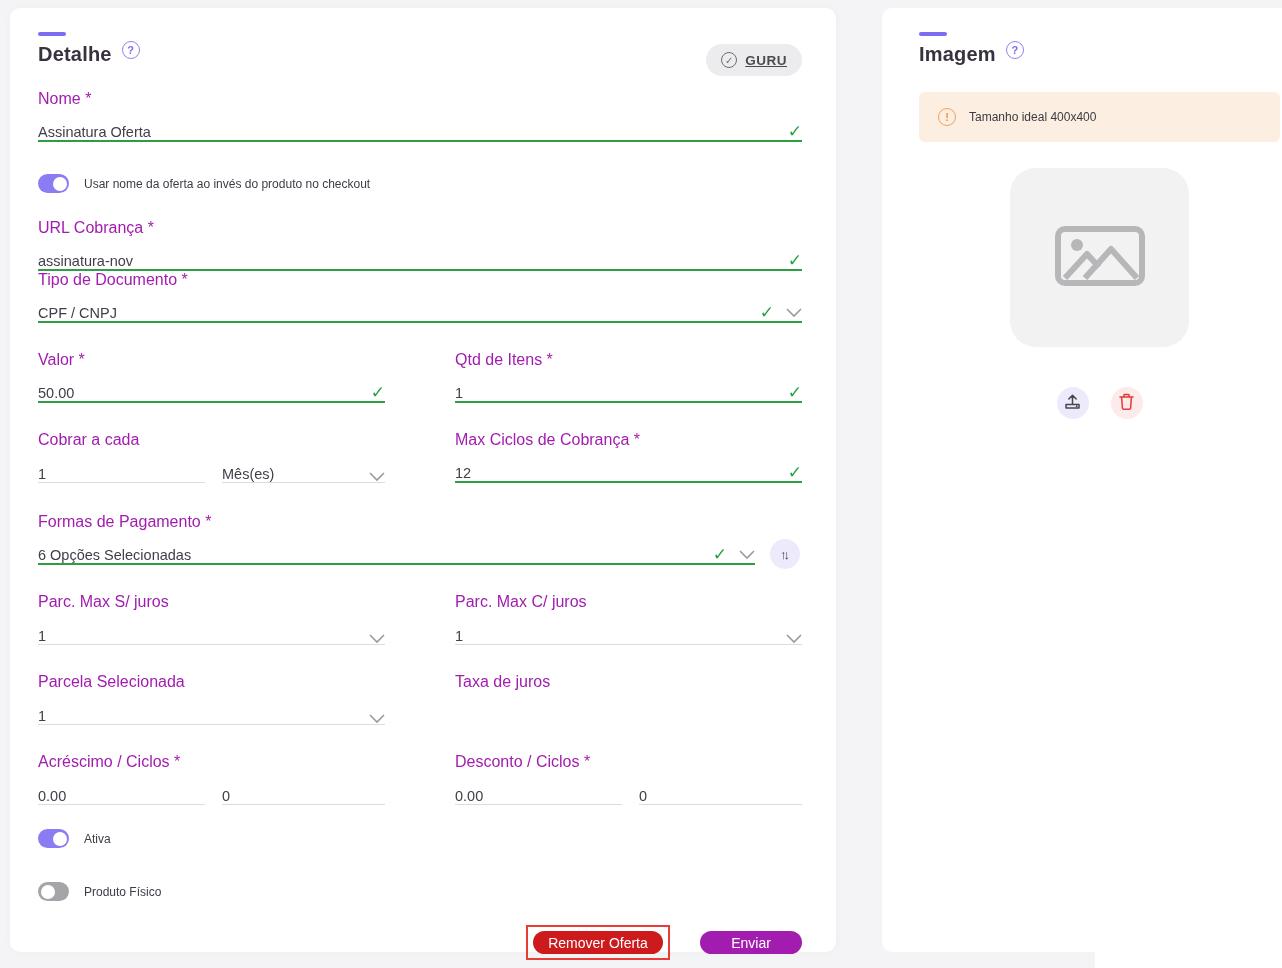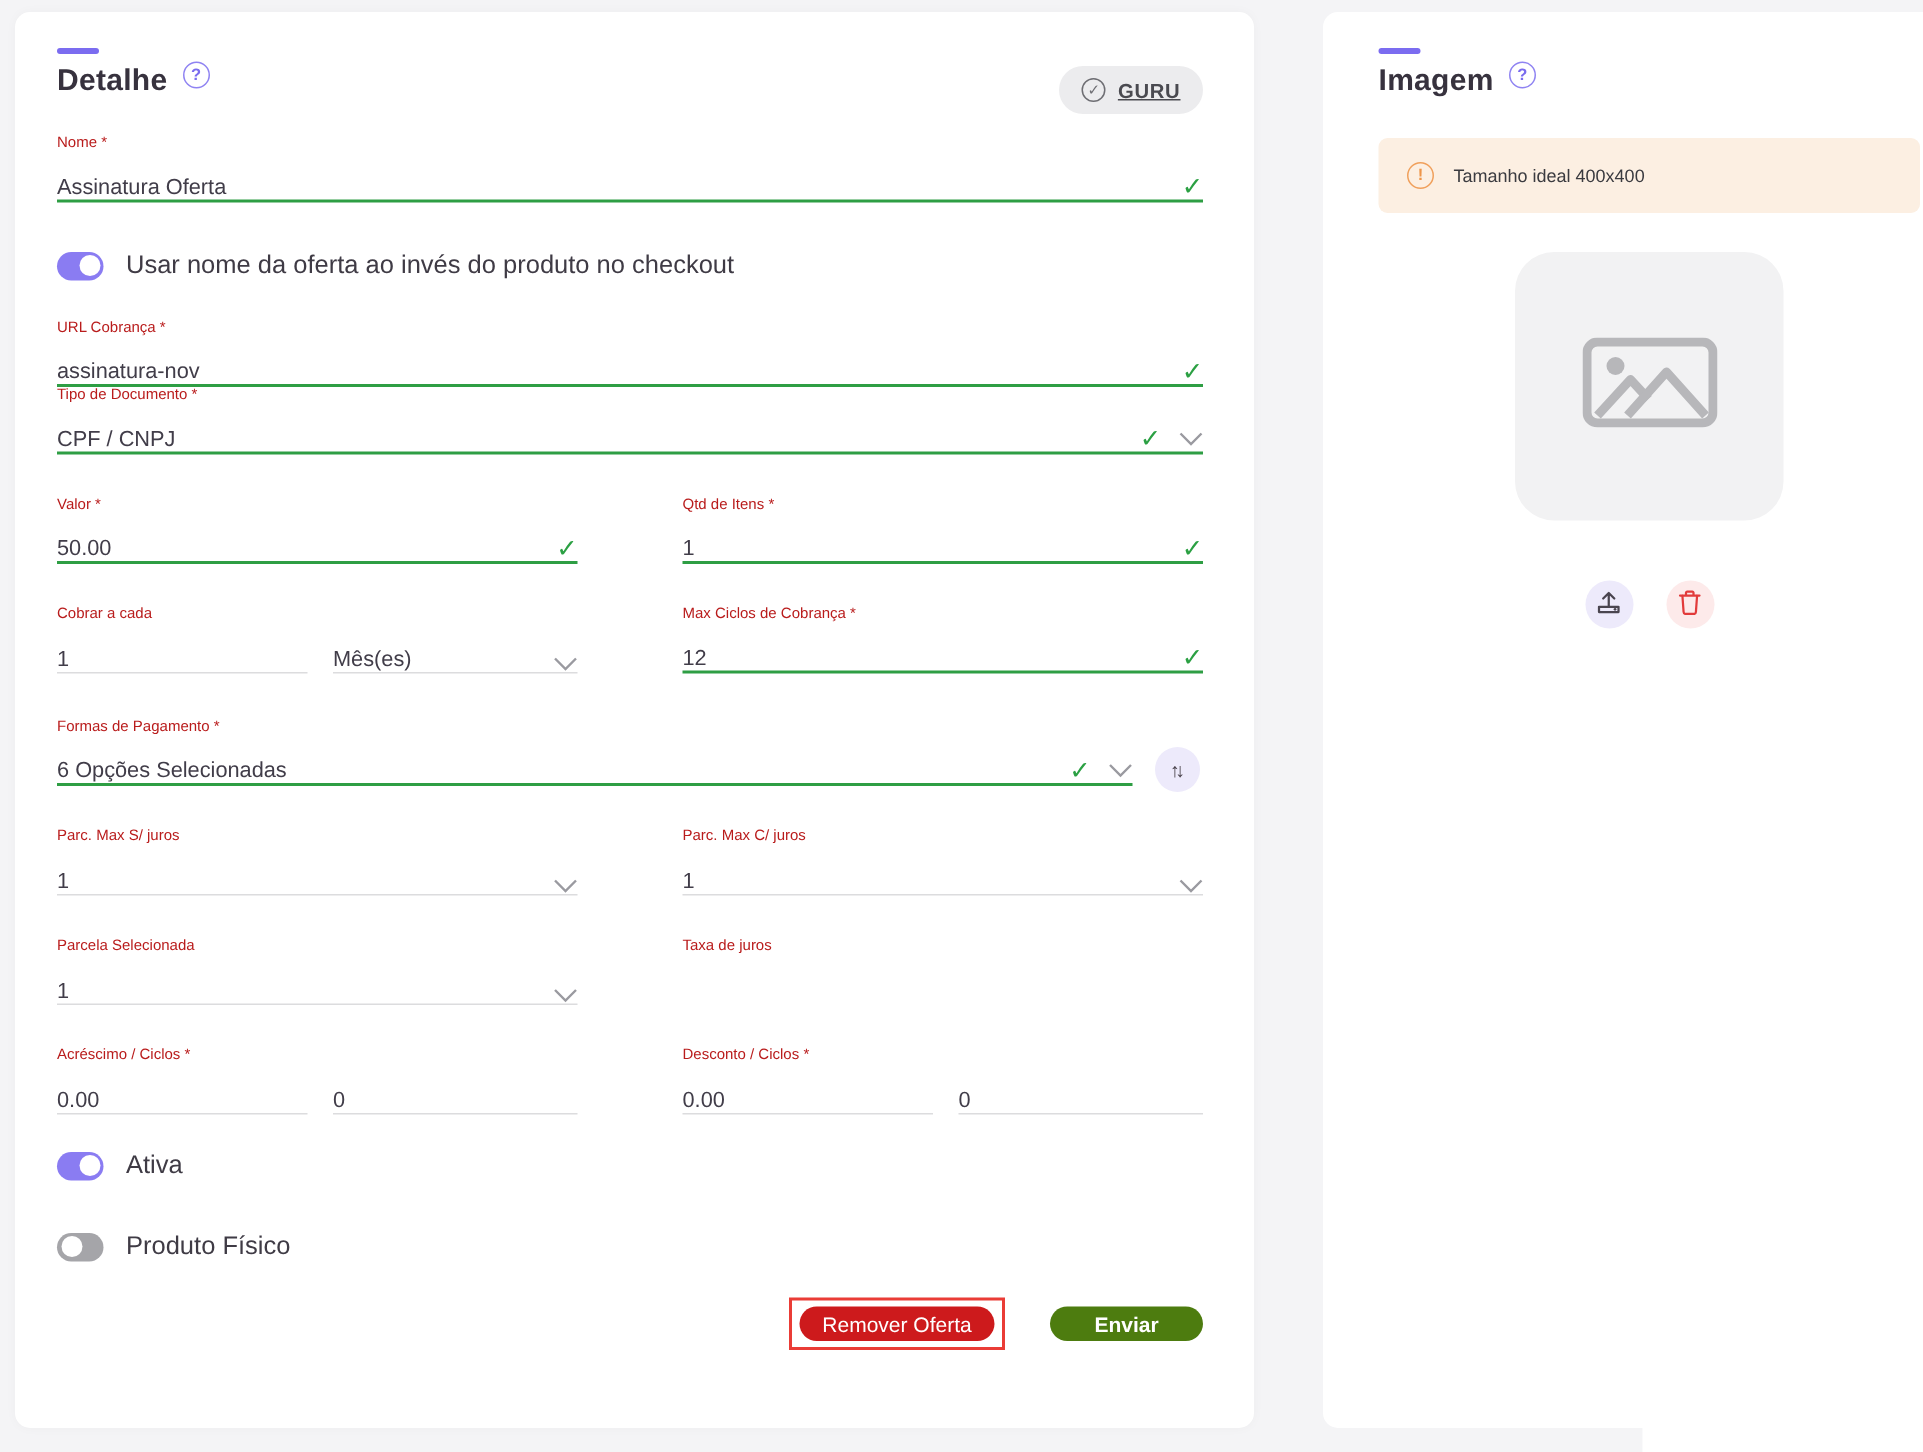--- a/index.html
+++ b/index.html
@@ -28,53 +28,53 @@
   .chip { position:absolute; top:36px; right:34px; height:32px; background:#ececee;
     border-radius:16px; display:flex; align-items:center; padding:0 15px; gap:8px; }
   .chip-check { width:16px; height:16px; border:1.4px solid #6e6e73; border-radius:50%;
     color:#6e6e73; font-size:10px; display:flex; align-items:center; justify-content:center; }
   .chip-label { font-size:13.5px; font-weight:600; color:#4a4a50; letter-spacing:.5px;text-decoration:underline; }
 
   
   .frow { display:flex; gap:70px; margin-top:28px; }
   .field { position:relative; }
   .w-full { width:764px; } .w-half { width:347px; }
-  .flabel { font-size:10px; color:#b91c1c; margin-bottom:7px; }
+  .flabel { font-size:16px; color:#a21caf; margin-bottom:7px; }
   .fctrl { display:flex; align-items:flex-end; height:27px;
            border-bottom:1px solid #dcdcde; cursor:text; }
   .fctrl.valid { border-bottom:2px solid #2e9e44; }
   .fvalue { font-size:14.5px; color:#413d49; flex:1; white-space:nowrap; }
   .ficons { display:flex; align-items:center; gap:12px; padding-left:8px; }
   .okmark { color:#2ba043; font-size:17px; line-height:1; }
   .chev svg { display:block; }
 
   .inline-pair { display:flex; gap:17px; }
 
   
   .toggle-row { display:flex; align-items:center; gap:15px; margin-top:30px; }
   .toggle { width:31px; height:19px; border-radius:10px; position:relative; cursor:pointer; flex:0 0 auto; }
   .toggle .knob { position:absolute; top:2.5px; width:14px; height:14px; border-radius:50%; background:#fff; }
   .toggle.on  { background:#8a7cf2; }
   .toggle.on .knob { right:2.5px; }
   .toggle.off { background:#a5a5a9; }
   .toggle.off .knob { left:2.5px; }
-  .toggle-label { font-size:17px; color:#3f3b45; }
+  .toggle-label { font-size:12px; color:#3f3b45; }
 
   
   .round-btn { width:30px; height:30px; border-radius:50%; background:#edeafb;
     display:flex; align-items:center; justify-content:center; cursor:pointer; border:none; }
   .sort-glyph { font-size:13px; color:#474049; letter-spacing:-3px; padding-right:3px; }
 
   
   .btn-row { display:flex; justify-content:flex-end; align-items:center; gap:30px; margin-top:24px; }
   .annot-box { border:2px solid #ea3c36; padding:4px 5px; }
   .btn { border:none; border-radius:17px; height:23px; font-size:14px;
          font-family:inherit; cursor:pointer; }
   .btn-danger { background:#cd1a1c; color:#fff; width:130px; }
-  .btn-disabled { background:#4d7c0f; color:#fff; width:102px; cursor:default;font-weight:bold; }
+  .btn-disabled { background:#a21caf; color:#fff; width:102px; cursor:default; }
 
   
   .banner { margin-top:26px; width:361px; height:50px; background:#fcefe2; border-radius:6px;
     display:flex; align-items:center; padding:0 19px; gap:13px; }
   .warn-ic { width:18px; height:18px; border:1.6px solid #f0a05c; border-radius:50%;
     color:#ee9549; font-size:11px; font-weight:700; display:flex; align-items:center;
     justify-content:center; flex:0 0 auto; }
   .banner-text { font-size:12px; color:#3b3b40; }
 
   .img-placeholder { width:179px; height:179px; background:#f2f2f3; border-radius:26px;

